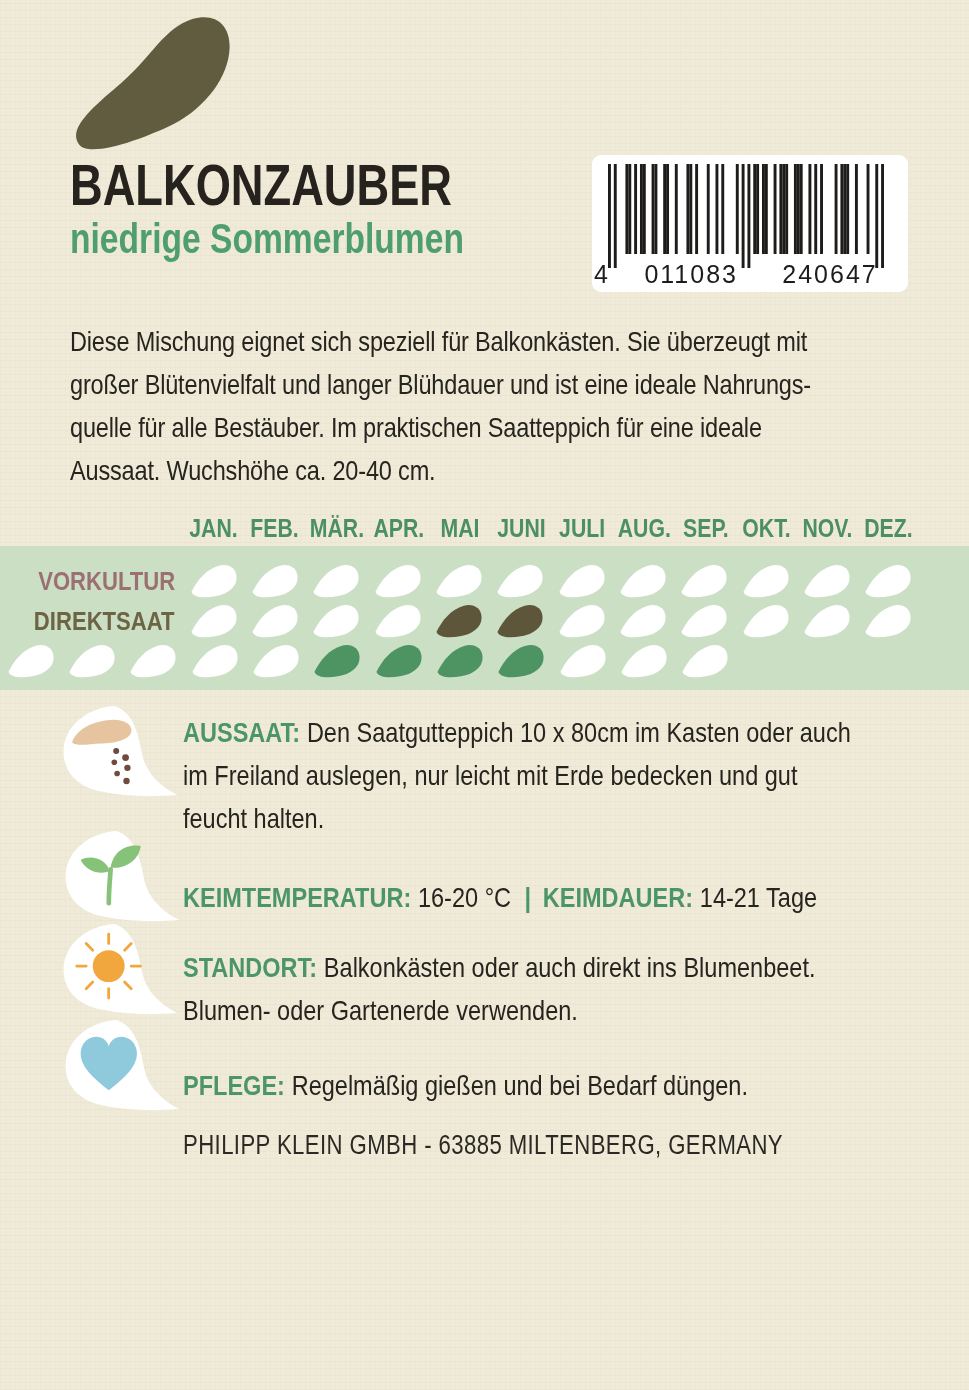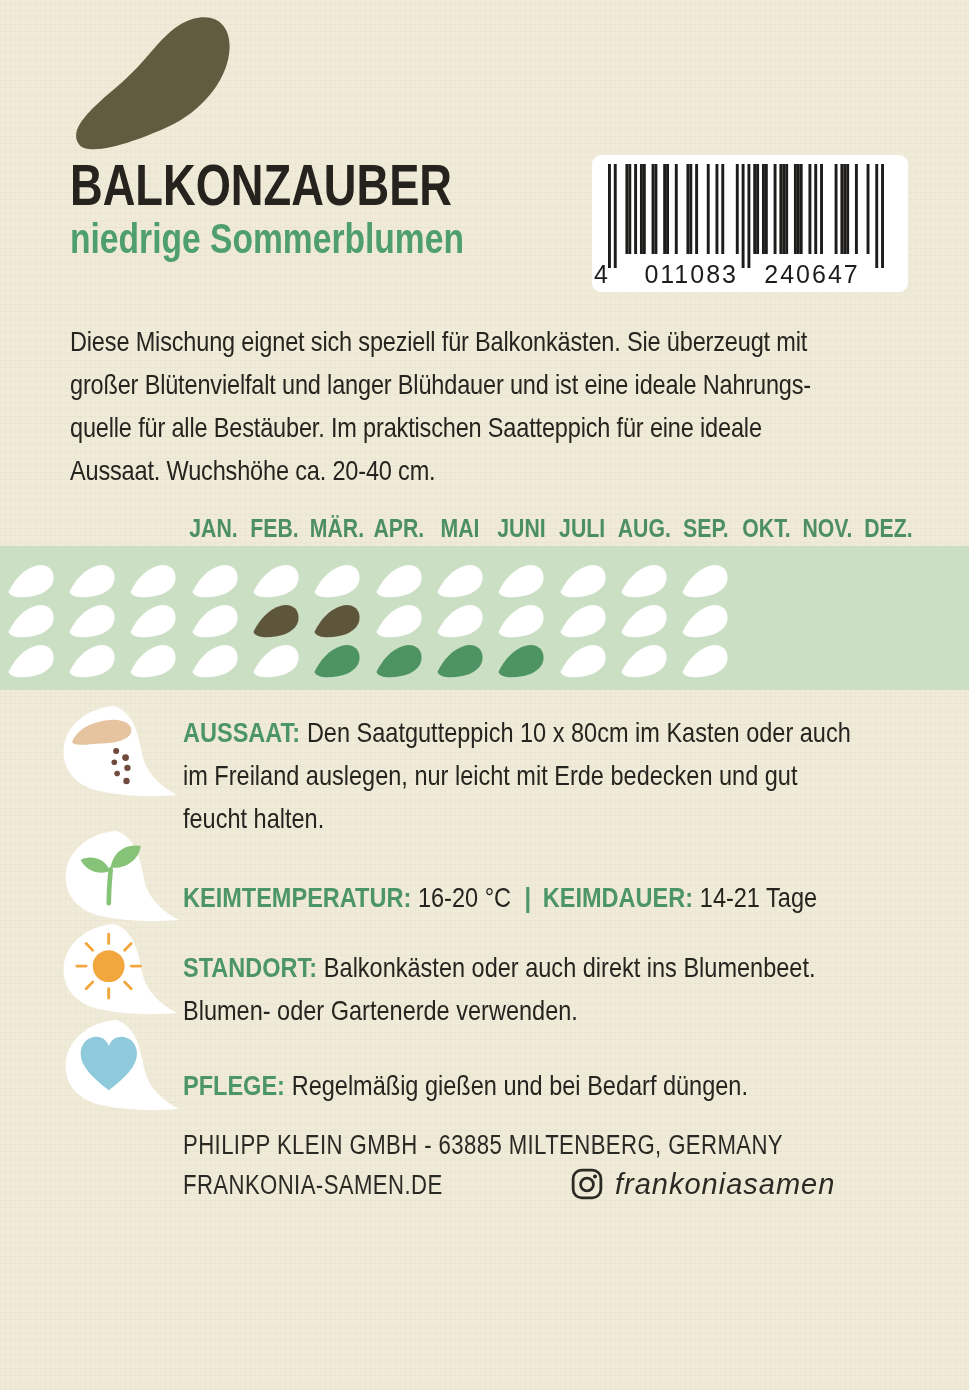--- a/index.html
+++ b/index.html
@@ -21,21 +21,21 @@
   .subtitle{position:absolute; left:70px; top:218px; font-size:42px; font-weight:bold;
          line-height:1; transform:scaleX(0.80); transform-origin:0 0; white-space:pre;}
 
   
   .barcode-box{position:absolute; left:592px; top:155px; width:316px; height:137px;
          background:#ffffff; border-radius:9px;}
   .barcode-bars{position:absolute; left:16px; top:9px; width:276px; height:104px;}
   .bc-digit{position:absolute; bottom:3px; font-size:25px; color:#1d1c1a; letter-spacing:2px;}
   .bc-first{left:2px;}
   .bc-g1{left:26px; width:120px; text-align:right;}
-  .bc-g2{left:160px; width:120px; text-align:center;}
+  .bc-g2{left:178px; width:120px; text-align:center;}
 
   
   .desc{position:absolute; left:70px; top:320px; margin:0; font-size:28px; line-height:43px;
         letter-spacing:-0.2px;}
 
   
   .months{position:absolute; left:183px; top:510px; width:736px; height:36px; display:flex;}
   .m-cell{flex:1; display:flex; align-items:center; justify-content:center;}
   .m-cell span{display:inline-block; font-size:25px; font-weight:bold;
         transform:scaleX(0.85); white-space:pre;}
@@ -176,20 +176,21 @@
     <div class="m-cell">
         <span style="color: rgb(75, 143, 99);">NOV.</span>
       </div>
     <div class="m-cell">
         <span style="color: rgb(75, 143, 99);">DEZ.</span>
       </div>
   </div>
 
   <div class="band" style="background-color: rgb(203, 223, 197);">
     <div class="cal-row">
+      <div class="cal-label"><span style="color: rgb(156, 111, 114);">VORKULTUR</span></div>
       <div class="cal-cells">
           <div class="cal-cell">
             <svg class="leaf" viewBox="0 0 100 70">
               <path d="M3,58 C14,34 34,10 60,3 C80,-2 97,8 97,28 C97,48 78,62 52,67 C30,71 8,70 3,58 Z" fill="#ffffff"></path>
             </svg>
           </div>
           <div class="cal-cell">
             <svg class="leaf" viewBox="0 0 100 70">
               <path d="M3,58 C14,34 34,10 60,3 C80,-2 97,8 97,28 C97,48 78,62 52,67 C30,71 8,70 3,58 Z" fill="#ffffff"></path>
             </svg>
@@ -240,20 +241,21 @@
             </svg>
           </div>
           <div class="cal-cell">
             <svg class="leaf" viewBox="0 0 100 70">
               <path d="M3,58 C14,34 34,10 60,3 C80,-2 97,8 97,28 C97,48 78,62 52,67 C30,71 8,70 3,58 Z" fill="#ffffff"></path>
             </svg>
           </div>
         </div>
     </div>
     <div class="cal-row">
+      <div class="cal-label"><span style="color: rgb(108, 100, 69);">DIREKTSAAT</span></div>
       <div class="cal-cells">
           <div class="cal-cell">
             <svg class="leaf" viewBox="0 0 100 70">
               <path d="M3,58 C14,34 34,10 60,3 C80,-2 97,8 97,28 C97,48 78,62 52,67 C30,71 8,70 3,58 Z" fill="#ffffff"></path>
             </svg>
           </div>
           <div class="cal-cell">
             <svg class="leaf" viewBox="0 0 100 70">
               <path d="M3,58 C14,34 34,10 60,3 C80,-2 97,8 97,28 C97,48 78,62 52,67 C30,71 8,70 3,58 Z" fill="#ffffff"></path>
             </svg>
@@ -421,23 +423,14 @@
 feucht halten.</span></p>
 
   <p class="info condensed i-keim"><span class="lbl" style="color: rgb(76, 149, 102);">KEIMTEMPERATUR:</span><span class="val">16-20 °C</span><span class="sep" style="color: rgb(76, 149, 102);">|</span><span class="lbl" style="color: rgb(76, 149, 102);">KEIMDAUER:</span><span class="val">14-21 Tage</span></p>
 
   <p class="info condensed i-standort"><span class="lbl" style="color: rgb(76, 149, 102);">STANDORT:</span><span>Balkonkästen oder auch direkt ins Blumenbeet.
 Blumen- oder Gartenerde verwenden.</span></p>
 
   <p class="info condensed i-pflege"><span class="lbl" style="color: rgb(76, 149, 102);">PFLEGE:</span><span>Regelmäßig gießen und bei Bedarf düngen.</span></p>
 
   <div class="footer-line1">PHILIPP KLEIN GMBH - 63885 MILTENBERG, GERMANY</div>
-  <div class="footer-line2">
-    <span class="website">FRANKONIA-SAMEN.DE</span>
-    <svg class="ig-icon" viewBox="0 0 30 30">
-      <rect x="2" y="2" width="26" height="26" rx="8" fill="none" stroke="#2b2924" stroke-width="2.6"></rect>
-      <circle cx="15" cy="15.5" r="6" fill="none" stroke="#2b2924" stroke-width="2.6"></circle>
-      <circle cx="22.5" cy="8" r="1.9" fill="#2b2924"></circle>
-    </svg>
-    <span class="ig-handle">frankoniasamen</span>
-  </div>
 
 </div>
 
 </body></html>

